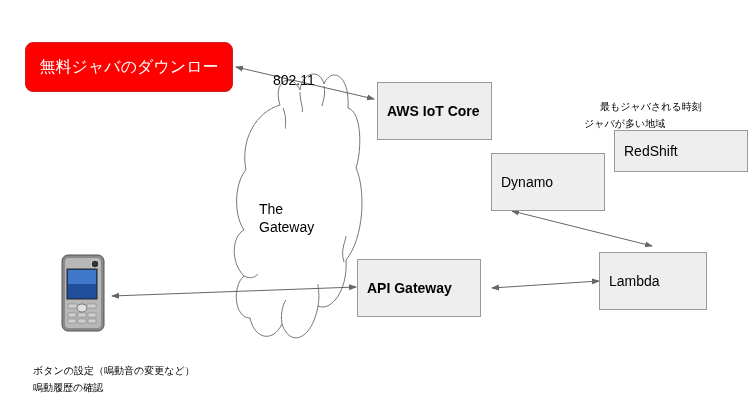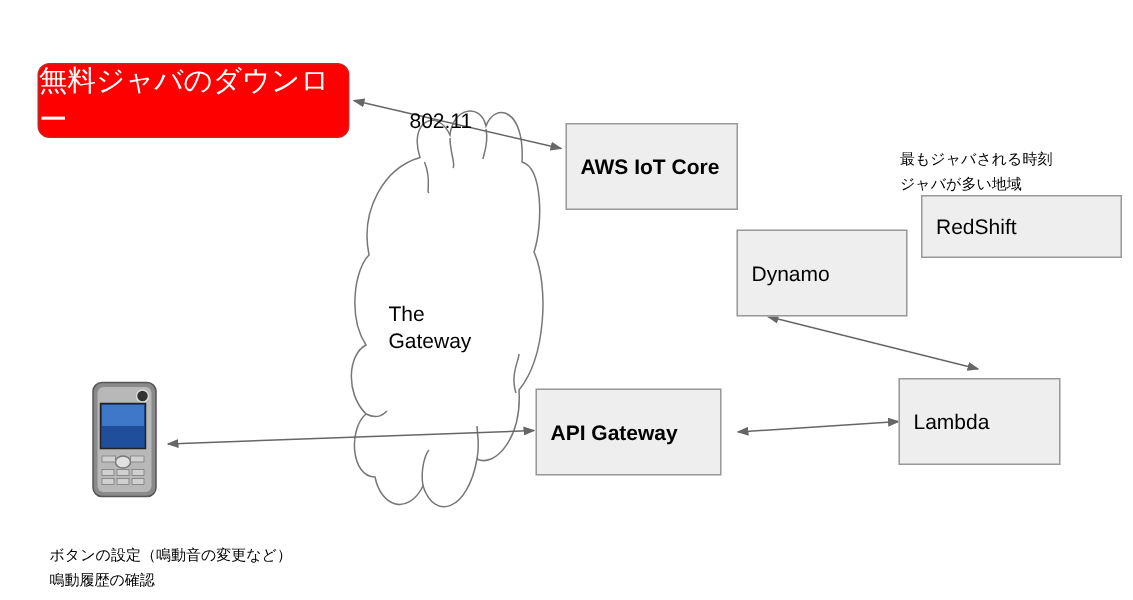--- a/index.html
+++ b/index.html
@@ -4,21 +4,21 @@
 <style>
   html, body { margin:0; padding:0; background:#ffffff; }
   body { width:755px; height:400px; position:relative; overflow:hidden;
          font-family:"Liberation Sans","DejaVu Sans",sans-serif; color:#000; }
   svg.lines { position:absolute; left:0; top:0; }
   .box { position:absolute; background:#eeeeee; border:1px solid #999999; box-sizing:border-box;
          display:flex; align-items:center; padding-left:9px; font-size:14px; }
   .box.bold { font-weight:bold; }
   .red-btn { position:absolute; left:25px; top:42px; width:208px; height:50px; background:#ff0000;
              border:1px solid #cc2222; border-radius:8px; box-sizing:border-box; color:#fff;
-             display:flex; align-items:center; justify-content:center; font-size:19px;
+             display:flex; align-items:center; justify-content:center; font-size:16px;
              font-family:"DejaVu Sans",sans-serif; cursor:pointer; }
   .label { position:absolute; font-size:14px; line-height:17px; white-space:nowrap;margin-top:14px; }
   .jp { font-family:"DejaVu Sans",sans-serif; font-size:10px; line-height:17px; }
   .phone { position:absolute; left:60px; top:254px; }
 </style>
 </head>
 <body>
 
 <svg class="lines" width="755" height="400">
   <defs>
@@ -73,21 +73,21 @@
     <span>RedShift</span>
   </div>
 <div class="box bold" style="left:357px;top:259px;width:124px;height:58px;">
     <span>API Gateway</span>
   </div>
 <div class="box" style="left:599px;top:252px;width:108px;height:58px;">
     <span>Lambda</span>
   </div>
 
 <div class="label jp" style="left:600px;top:84px;">最もジャバされる時刻</div>
-<div class="label jp" style="left:600px;top:101px;">ジャバが多い地域</div>
+<div class="label jp" style="left:584px;top:101px;">ジャバが多い地域</div>
 
 <div class="label jp" style="left:33px;top:348px;">ボタンの設定（鳴動音の変更など）</div>
 <div class="label jp" style="left:33px;top:365px;">鳴動履歴の確認</div>
 
 <svg class="phone" width="46" height="78" viewBox="0 0 46 78">
   <rect x="2" y="1" width="42" height="76" rx="6" fill="#8a8a8a" stroke="#555"></rect>
   <rect x="5" y="4" width="36" height="70" rx="4" fill="#b8b8b8"></rect>
   <circle cx="35" cy="10" r="4" fill="#333" stroke="#ddd"></circle>
   <rect x="7" y="15" width="30" height="30" fill="#1f4f9a" stroke="#222"></rect>
   <rect x="8" y="16" width="28" height="14" fill="#3f78c8"></rect>

